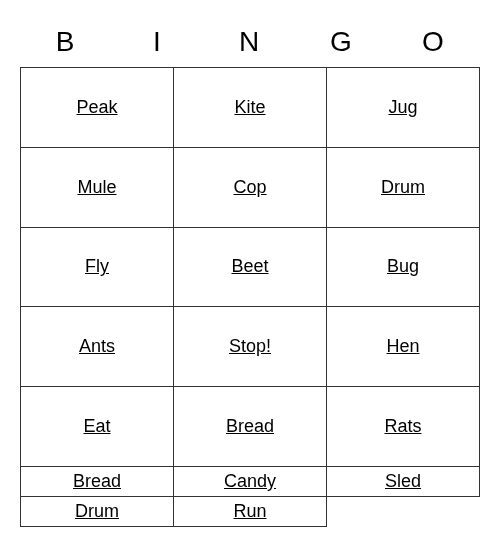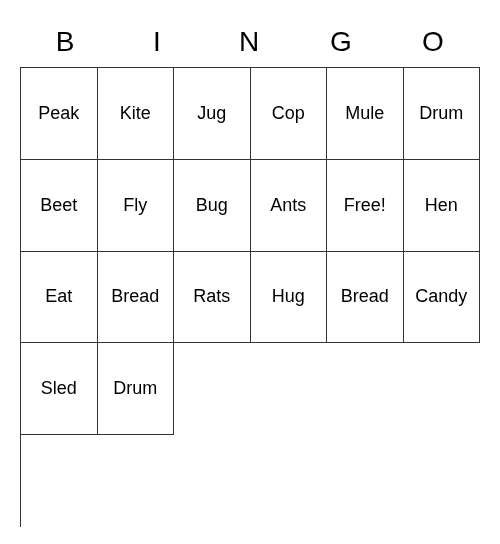--- a/index.html
+++ b/index.html
@@ -35,25 +35,26 @@
       display: flex;
       justify-content: center;
       align-items: center;
       font-size: 28px;
       font-weight: normal;
       letter-spacing: 2px;
     }
 
     .bingo-grid {
       display: grid;
-      grid-template-columns: repeat(6, 1fr);
+      grid-template-columns: repeat(3, 1fr);
       grid-template-rows: repeat(5, 1fr);
       border-top: 1.5px solid #333;
       border-left: 1.5px solid #333;
       flex: 1;
+      text-decoration: underline;
     }
 
     .bingo-cell {
       border-right: 1.5px solid #333;
       border-bottom: 1.5px solid #333;
       display: flex;
       justify-content: center;
       align-items: center;
       font-size: 18px;
       text-align: center;
@@ -68,31 +69,31 @@
   <div class="bingo-header-cell">B</div>
       <div class="bingo-header-cell">I</div>
       <div class="bingo-header-cell">N</div>
       <div class="bingo-header-cell">G</div>
       <div class="bingo-header-cell">O</div>
     </div>
   <div class="bingo-grid">
   <div class="bingo-cell">Peak</div>
       <div class="bingo-cell">Kite</div>
       <div class="bingo-cell">Jug</div>
+      <div class="bingo-cell">Mule</div>
       <div class="bingo-cell">Cop</div>
-      <div class="bingo-cell">Mule</div>
       <div class="bingo-cell">Drum</div>
+      <div class="bingo-cell">Fly</div>
       <div class="bingo-cell">Beet</div>
-      <div class="bingo-cell">Fly</div>
       <div class="bingo-cell">Bug</div>
       <div class="bingo-cell">Ants</div>
-      <div class="bingo-cell">Free!</div>
+      <div class="bingo-cell">Stop!</div>
       <div class="bingo-cell">Hen</div>
       <div class="bingo-cell">Eat</div>
       <div class="bingo-cell">Bread</div>
       <div class="bingo-cell">Rats</div>
-      <div class="bingo-cell">Hug</div>
       <div class="bingo-cell">Bread</div>
       <div class="bingo-cell">Candy</div>
       <div class="bingo-cell">Sled</div>
       <div class="bingo-cell">Drum</div>
+      <div class="bingo-cell">Run</div>
     </div>
 </div>
 
 </body></html>

